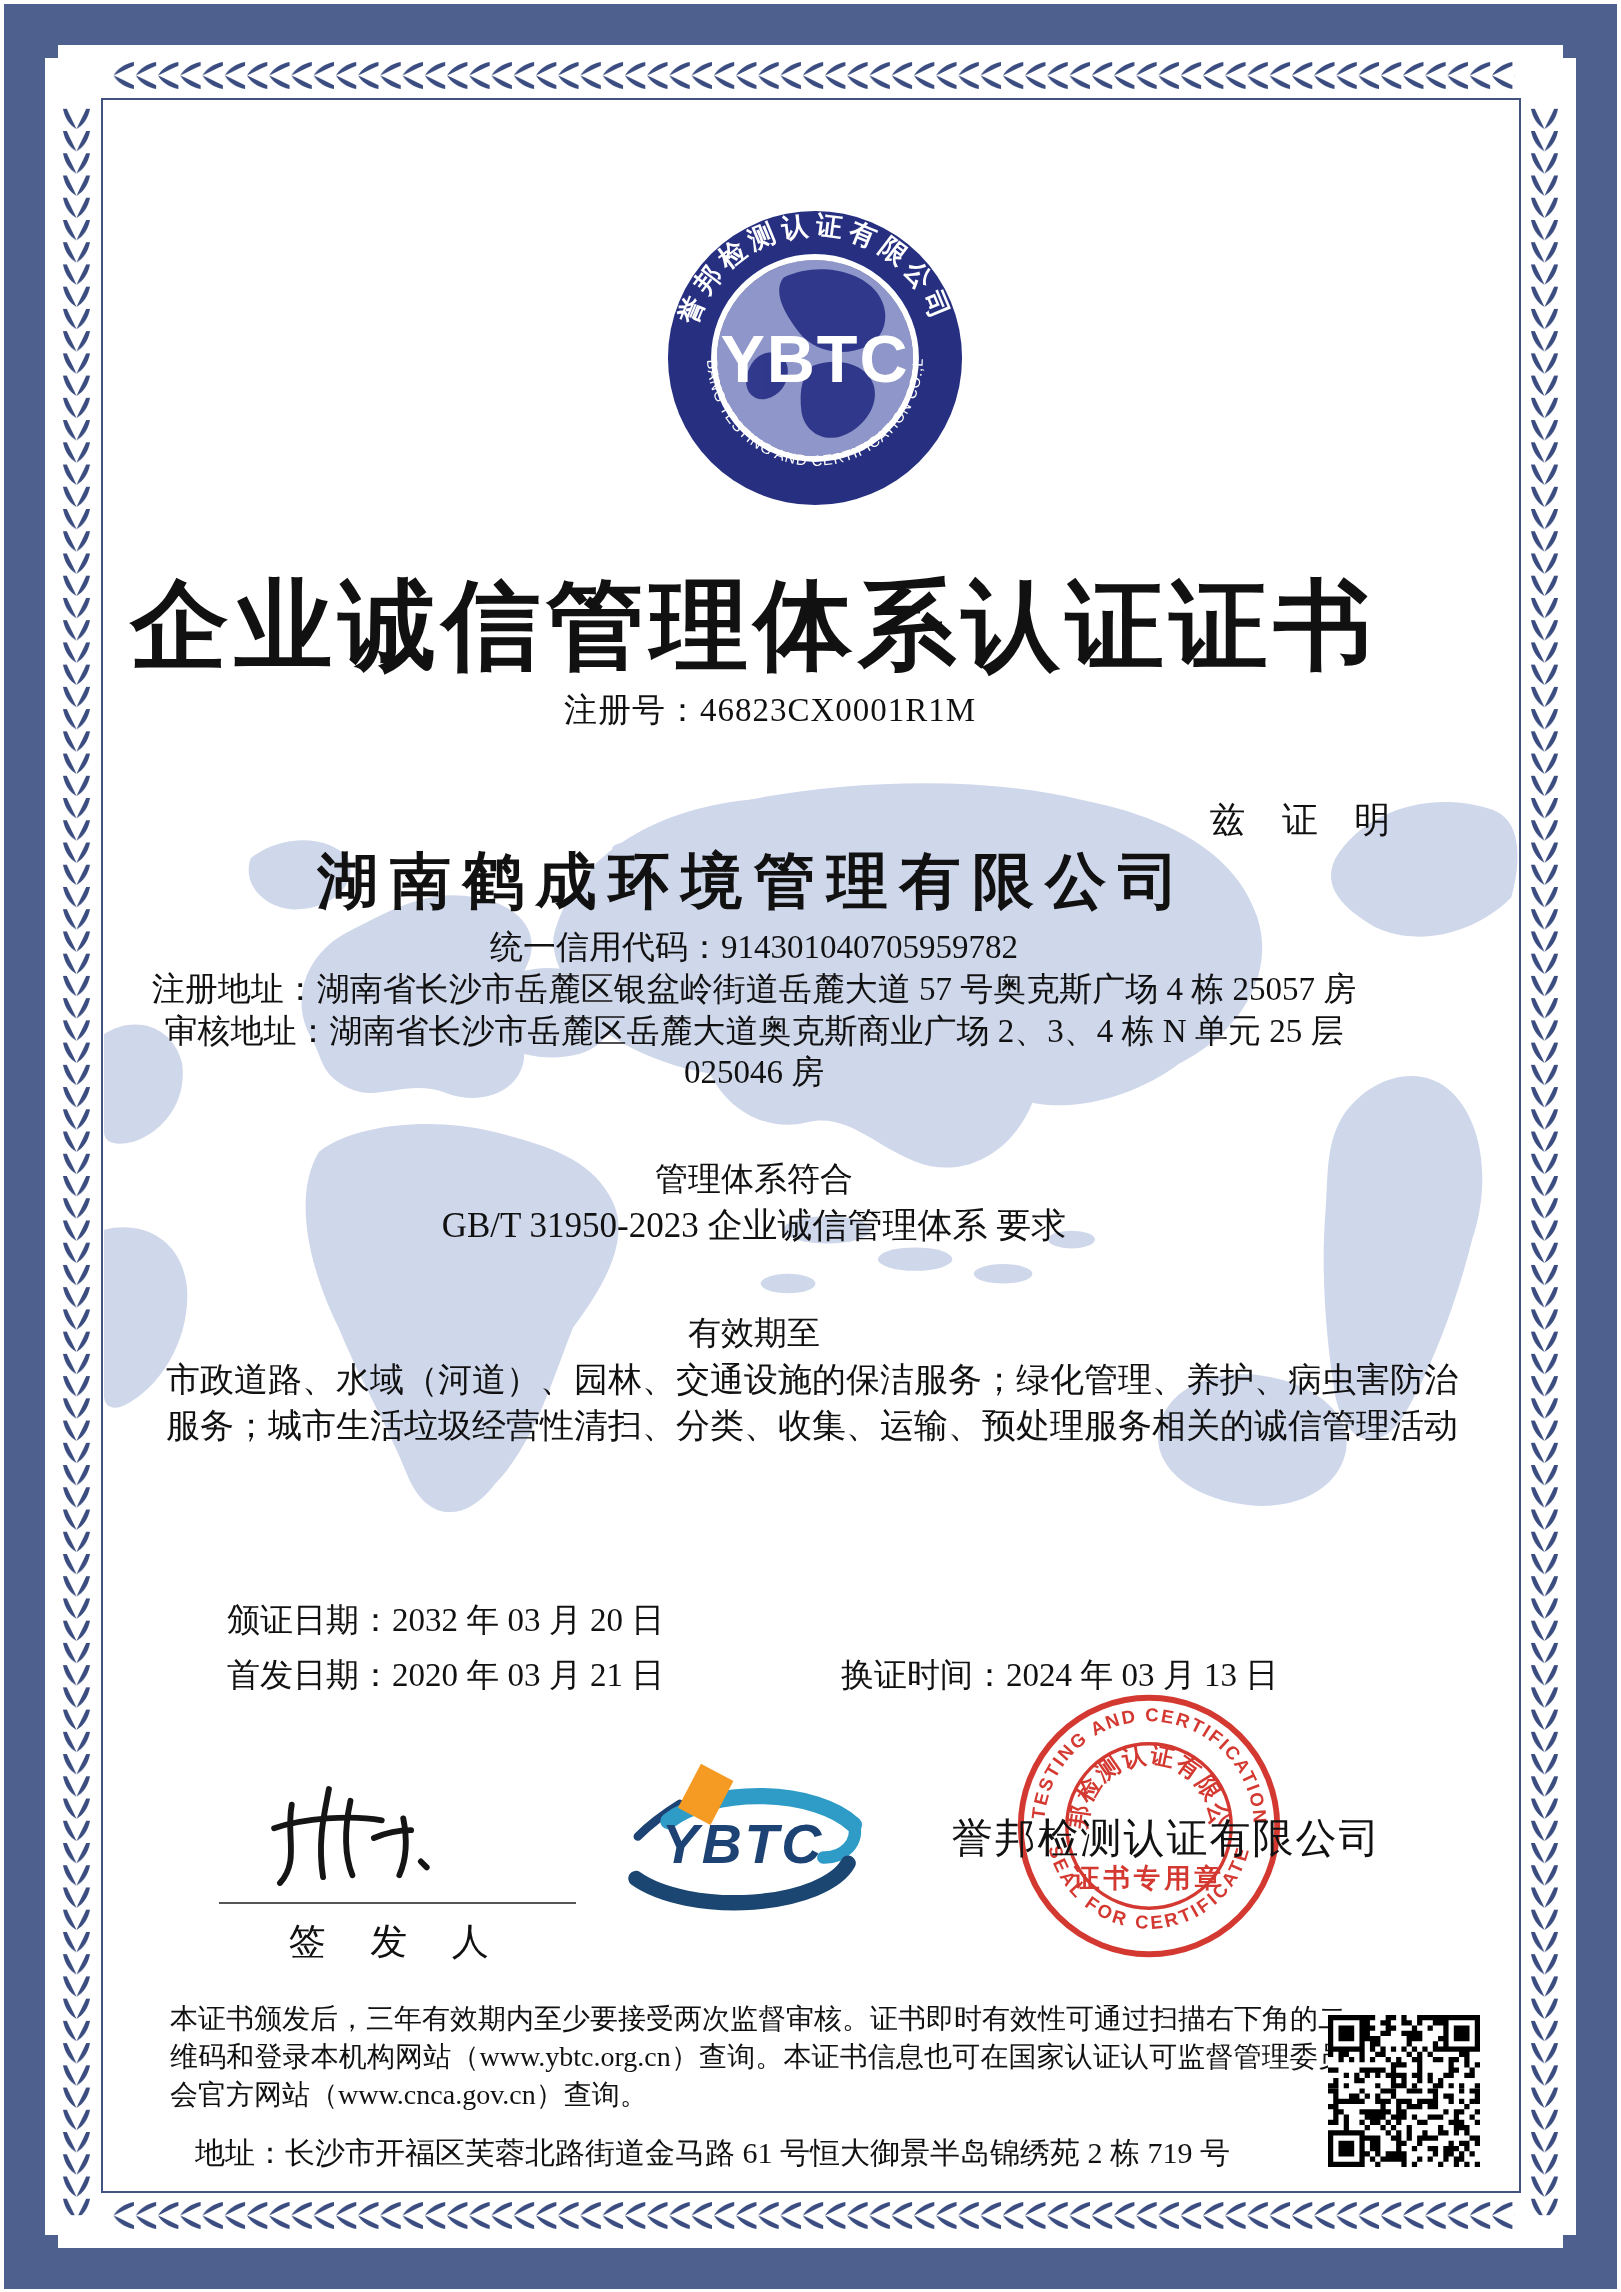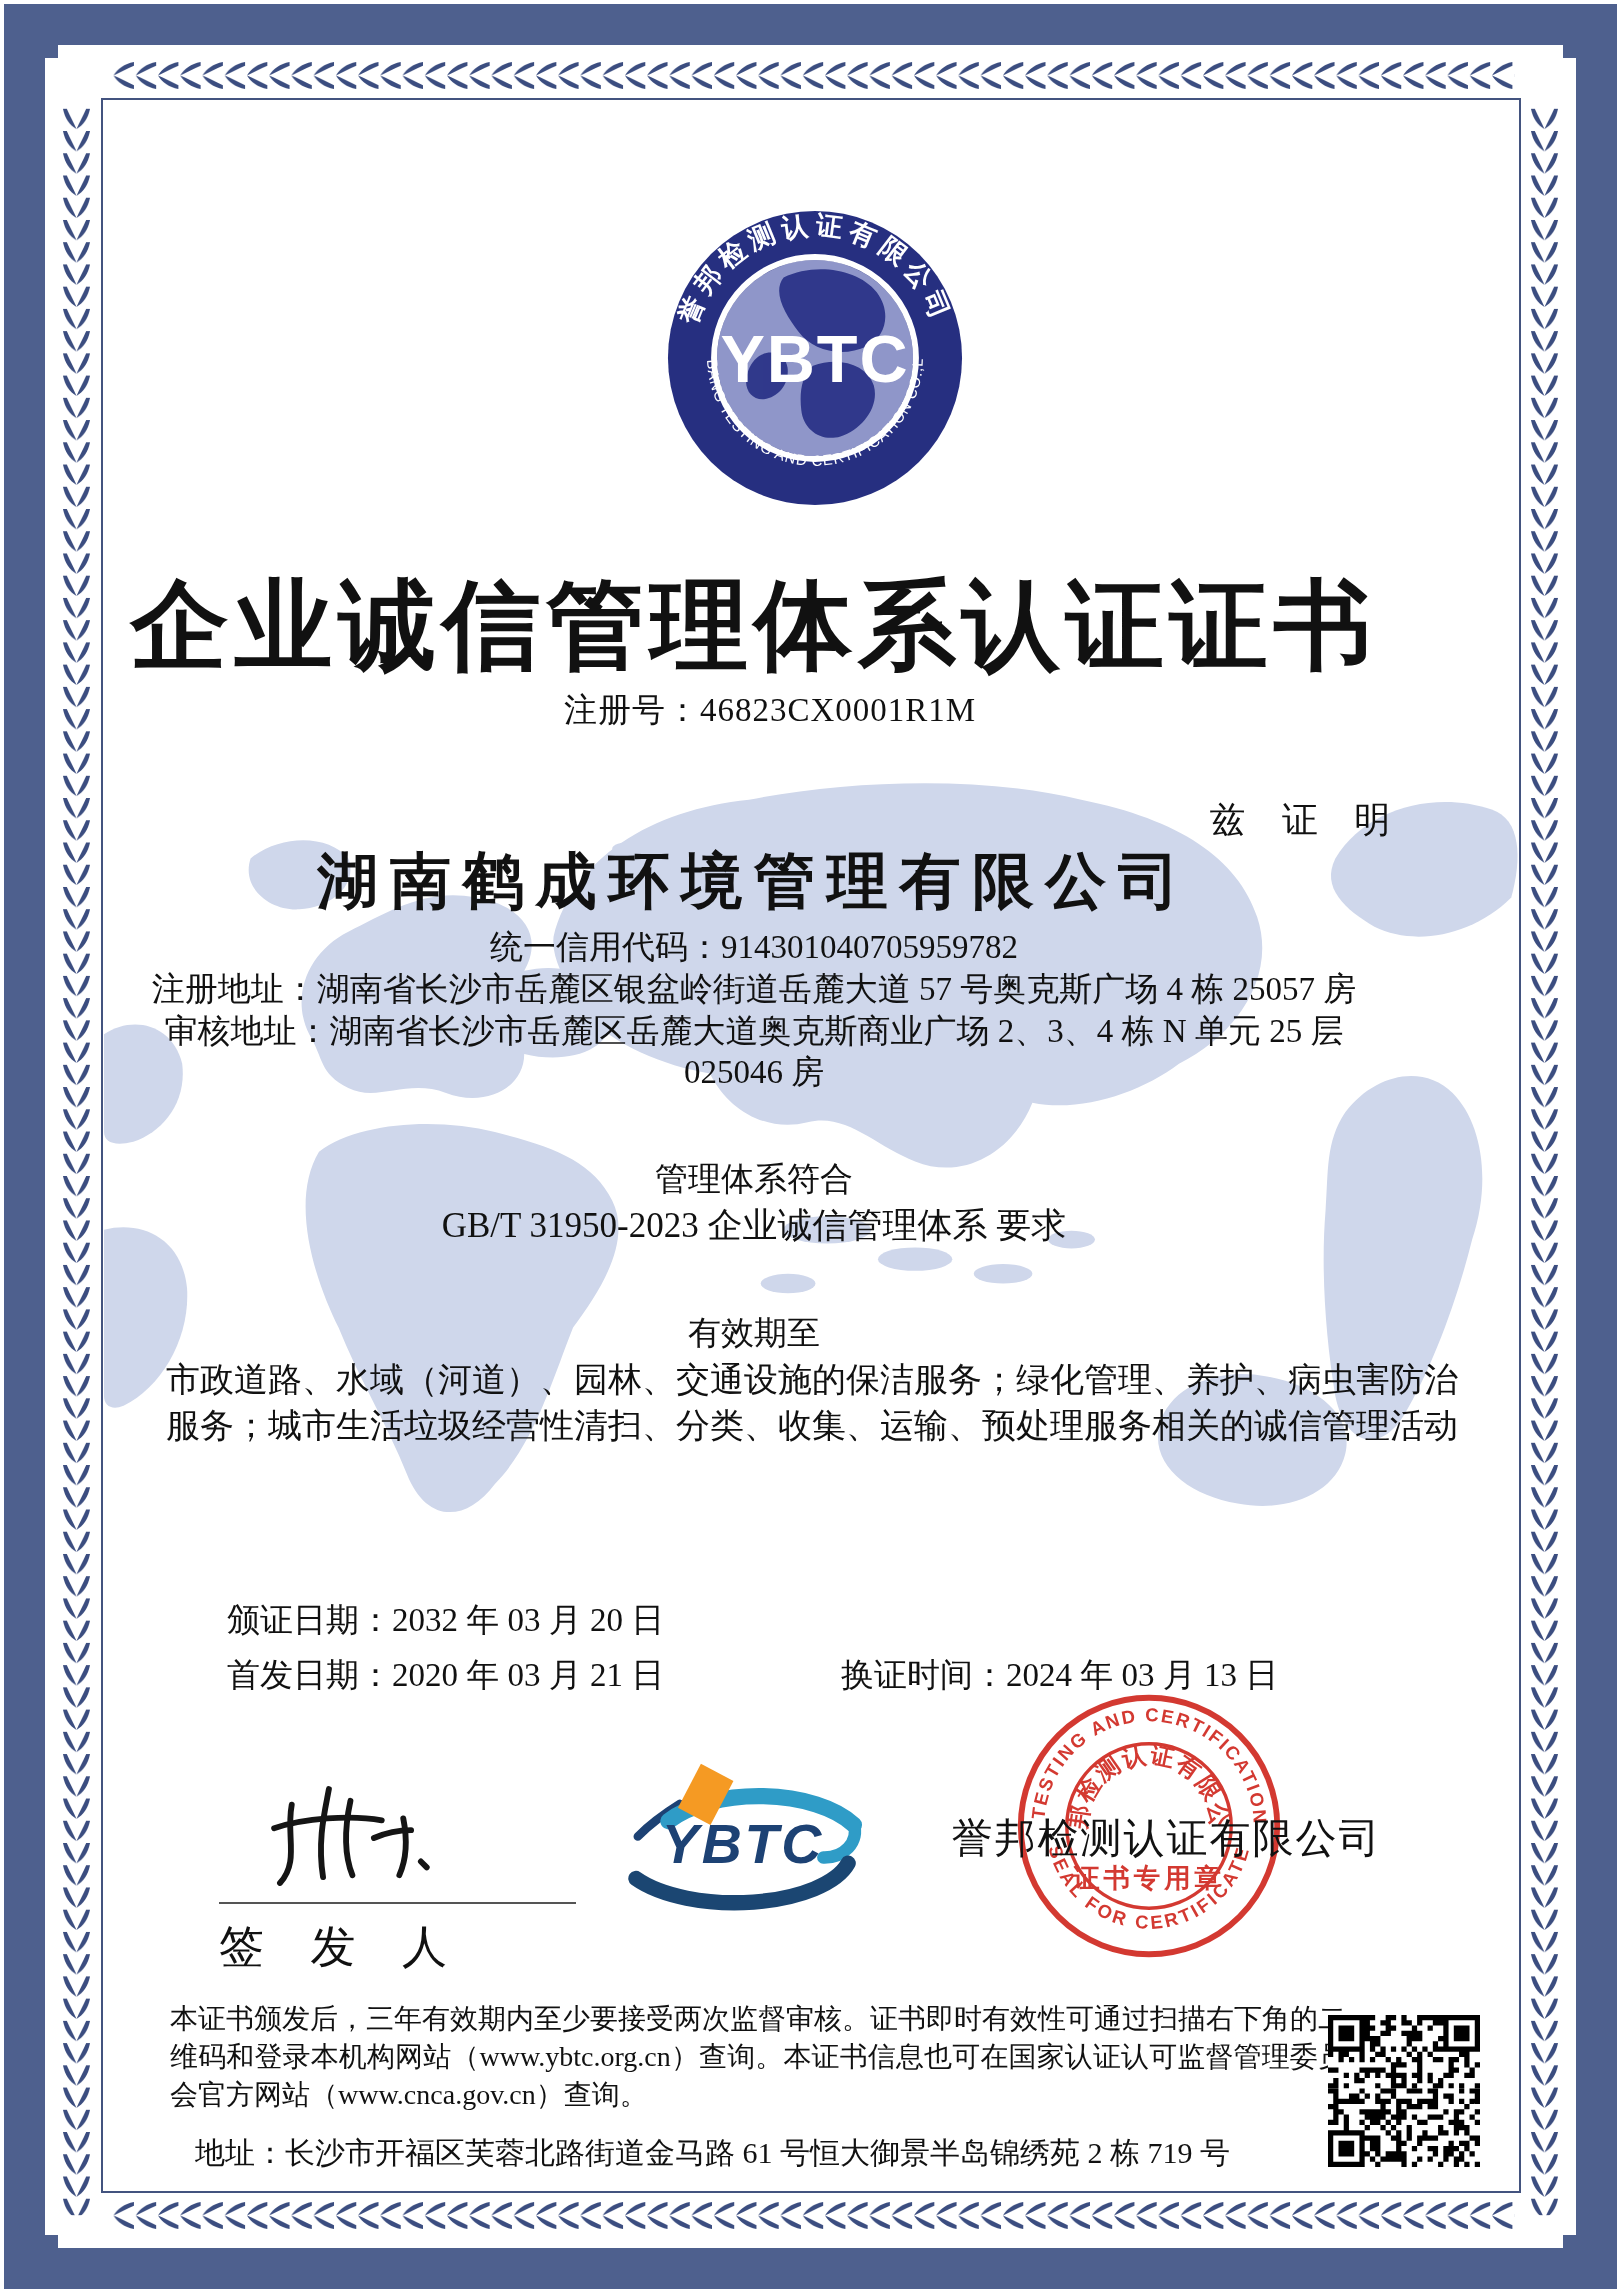--- a/index.html
+++ b/index.html
@@ -18,21 +18,21 @@
   .txt{position:absolute;left:104px;width:1300px;text-align:center;z-index:2;}
   .title{font-size:98px;font-weight:900;letter-spacing:5.9px;}
   .regno{font-size:33px;letter-spacing:1px;padding-left:16px;}
   .certify{font-size:36px;letter-spacing:13.7px;text-align:right;}
   .company{font-size:61px;font-weight:900;letter-spacing:11.8px;}
   .body34{font-size:33px;}
   .std{font-size:35px;}
   .scope{left:157px;width:1310px;font-size:34px;line-height:46px;}
   .dateitem{position:absolute;font-size:33px;z-index:2;white-space:nowrap;}
   .signline{position:absolute;left:219px;top:1902px;width:357px;height:2px;background:#555;z-index:2;}
-  .signerlbl{position:absolute;left:219px;top:1917px;width:357px;font-size:45px;letter-spacing:17.6px;z-index:2;}
+  .signerlbl{position:absolute;left:219px;top:1917px;width:357px;text-align:center;font-size:37px;letter-spacing:17.6px;z-index:2;}
   .issuer{position:absolute;left:936px;top:1811px;width:461px;text-align:center;font-size:41px;z-index:4;letter-spacing:2px;}
   .notice{position:absolute;left:129px;top:2000px;width:1176px;font-size:28px;line-height:38px;text-align:justify;z-index:2;margin-left:41px;}
   .addr{position:absolute;left:132px;top:2133px;width:1161px;text-align:center;font-size:30px;z-index:2;}
   .abs{position:absolute;z-index:2;}
   svg text{font-family:"Liberation Sans","DejaVu Sans",sans-serif;}
   svg .cjk{font-family:"Liberation Serif","DejaVu Serif",serif;}
 </style>
 </head>
 <body>
 

